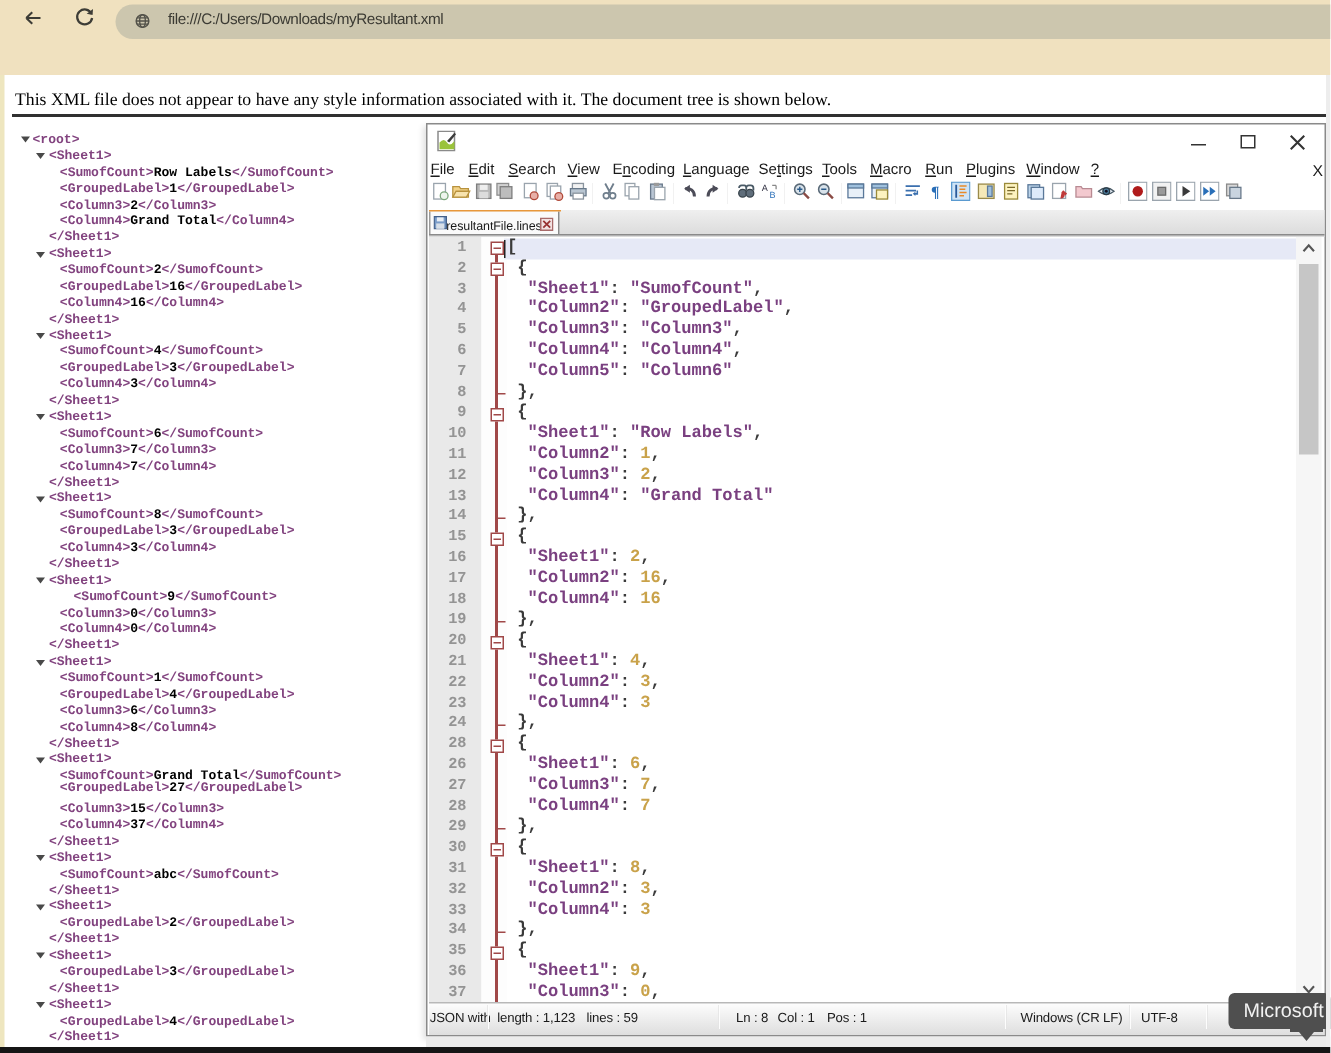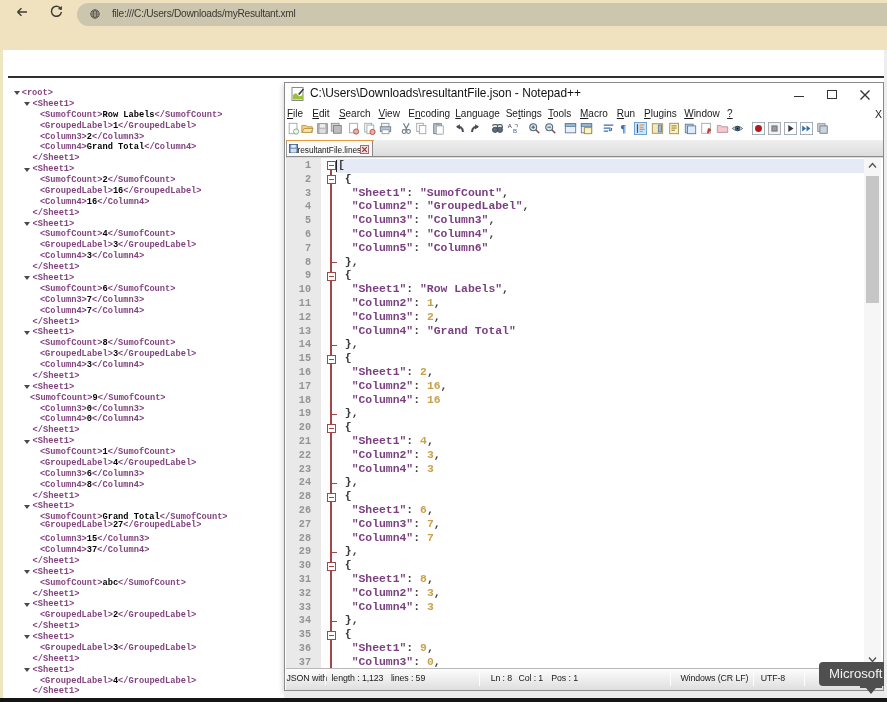--- a/index.html
+++ b/index.html
@@ -30,20 +30,21 @@
       <path d="M12 1 L11.7 5 L7.8 4.1 Z" fill="#3d3c36"></path>
     </svg>
 <div style="position:absolute;left:77px;top:2.5px;width:810px;height:23px;background:#ccc6ae;border-radius:11.5px 0 0 11.5px"></div>
 <svg style="position:absolute;left:90px;top:8.5px" width="10" height="10" viewBox="0 0 10 10">
       <circle cx="5" cy="5" r="4.2" fill="none" stroke="#53524a" stroke-width="1"></circle>
       <ellipse cx="5" cy="5" rx="1.9" ry="4.2" fill="none" stroke="#53524a" stroke-width="0.9"></ellipse>
       <path d="M0.8 5 L9.2 5 M1.3 2.9 L8.7 2.9 M1.3 7.1 L8.7 7.1" stroke="#53524a" stroke-width="0.9" fill="none"></path>
     </svg>
 <div style="position:absolute;left:112px;top:7.5px;font-size:10.2px;letter-spacing:-0.28px;color:#3b3a33">file:///C:/Users/Downloads/myResultant.xml</div>
 
+<div style="position:absolute;left:10px;top:59px;font-family:'Liberation Serif',serif;font-size:11.8px;color:#000">This XML file does not appear to have any style information associated with it. The document tree is shown below.</div>
 <div style="position:absolute;left:8px;top:76px;width:876px;height:2px;background:#303030"></div>
 
 <div style="position:absolute;left:0;top:50px;width:2.5px;height:648px;background:#eee6bf"></div>
 
 <div style="position:absolute;left:14.0px;top:0">
 <div class="xl" style="top:88.0px;left:7.7px"><span class="tri" style="left:0.0px"></span><span class="xt">&lt;root&gt;</span></div>
 <div class="xl" style="top:98.9px;left:18.6px"><span class="tri" style="left:0.0px"></span><span class="xt">&lt;Sheet1&gt;</span></div>
 <div class="xl" style="top:109.8px;left:25.9px"><span class="xt">&lt;SumofCount&gt;</span><span class="xv">Row Labels</span><span class="xt">&lt;/SumofCount&gt;</span></div>
 <div class="xl" style="top:120.6px;left:25.9px"><span class="xt">&lt;GroupedLabel&gt;</span><span class="xv">1</span><span class="xt">&lt;/GroupedLabel&gt;</span></div>
 <div class="xl" style="top:131.5px;left:25.9px"><span class="xt">&lt;Column3&gt;</span><span class="xv">2</span><span class="xt">&lt;/Column3&gt;</span></div>
@@ -63,21 +64,21 @@
 <div class="xl" style="top:283.8px;left:25.9px"><span class="xt">&lt;SumofCount&gt;</span><span class="xv">6</span><span class="xt">&lt;/SumofCount&gt;</span></div>
 <div class="xl" style="top:294.7px;left:25.9px"><span class="xt">&lt;Column3&gt;</span><span class="xv">7</span><span class="xt">&lt;/Column3&gt;</span></div>
 <div class="xl" style="top:305.6px;left:25.9px"><span class="xt">&lt;Column4&gt;</span><span class="xv">7</span><span class="xt">&lt;/Column4&gt;</span></div>
 <div class="xl" style="top:316.5px;left:18.6px"><span class="xt">&lt;/Sheet1&gt;</span></div>
 <div class="xl" style="top:327.4px;left:18.6px"><span class="tri" style="left:0.0px"></span><span class="xt">&lt;Sheet1&gt;</span></div>
 <div class="xl" style="top:338.2px;left:25.9px"><span class="xt">&lt;SumofCount&gt;</span><span class="xv">8</span><span class="xt">&lt;/SumofCount&gt;</span></div>
 <div class="xl" style="top:349.1px;left:25.9px"><span class="xt">&lt;GroupedLabel&gt;</span><span class="xv">3</span><span class="xt">&lt;/GroupedLabel&gt;</span></div>
 <div class="xl" style="top:360.0px;left:25.9px"><span class="xt">&lt;Column4&gt;</span><span class="xv">3</span><span class="xt">&lt;/Column4&gt;</span></div>
 <div class="xl" style="top:370.9px;left:18.6px"><span class="xt">&lt;/Sheet1&gt;</span></div>
 <div class="xl" style="top:381.8px;left:18.6px"><span class="tri" style="left:0.0px"></span><span class="xt">&lt;Sheet1&gt;</span></div>
-<div class="xl" style="top:392.6px;left:16px"><span class="xt">&lt;SumofCount&gt;</span><span class="xv">9</span><span class="xt">&lt;/SumofCount&gt;</span></div>
+<div class="xl" style="top:392.6px;left:35px"><span class="xt">&lt;SumofCount&gt;</span><span class="xv">9</span><span class="xt">&lt;/SumofCount&gt;</span></div>
 <div class="xl" style="top:403.5px;left:25.9px"><span class="xt">&lt;Column3&gt;</span><span class="xv">0</span><span class="xt">&lt;/Column3&gt;</span></div>
 <div class="xl" style="top:414.4px;left:25.9px"><span class="xt">&lt;Column4&gt;</span><span class="xv">0</span><span class="xt">&lt;/Column4&gt;</span></div>
 <div class="xl" style="top:425.3px;left:18.6px"><span class="xt">&lt;/Sheet1&gt;</span></div>
 <div class="xl" style="top:436.2px;left:18.6px"><span class="tri" style="left:0.0px"></span><span class="xt">&lt;Sheet1&gt;</span></div>
 <div class="xl" style="top:447.0px;left:25.9px"><span class="xt">&lt;SumofCount&gt;</span><span class="xv">1</span><span class="xt">&lt;/SumofCount&gt;</span></div>
 <div class="xl" style="top:457.9px;left:25.9px"><span class="xt">&lt;GroupedLabel&gt;</span><span class="xv">4</span><span class="xt">&lt;/GroupedLabel&gt;</span></div>
 <div class="xl" style="top:468.8px;left:25.9px"><span class="xt">&lt;Column3&gt;</span><span class="xv">6</span><span class="xt">&lt;/Column3&gt;</span></div>
 <div class="xl" style="top:479.7px;left:25.9px"><span class="xt">&lt;Column4&gt;</span><span class="xv">8</span><span class="xt">&lt;/Column4&gt;</span></div>
 <div class="xl" style="top:490.6px;left:18.6px"><span class="xt">&lt;/Sheet1&gt;</span></div>
 <div class="xl" style="top:501.4px;left:18.6px"><span class="tri" style="left:0.0px"></span><span class="xt">&lt;Sheet1&gt;</span></div>
@@ -100,21 +101,20 @@
 <div class="xl" style="top:686.4px;left:18.6px"><span class="xt">&lt;/Sheet1&gt;</span></div>
 </div>
 
 <div style="position:absolute;left:284px;top:82.4px;width:600px;height:608.4px;background:#fff;border:1.3px solid #8a8a8a;box-shadow:-2px 2px 4px rgba(0,0,0,0.12)"></div>
 
 <svg style="position:absolute;left:291px;top:87px" width="14" height="14" viewBox="0 0 14 14">
       <rect x="1" y="0.5" width="11" height="13" fill="#fff" stroke="#8a8a8a"></rect>
       <path d="M2 8 Q5 4.5 7 8 Q9 11 12 7 L12 12.5 L2 12.5 Z" fill="#9ac33a"></path>
       <path d="M7 7 L12 1.5 L13 2.5 L8.5 8 Z" fill="#3a3a3a"></path>
     </svg>
-<div style="position:absolute;left:310px;top:85.6px;font-size:11.9px;color:#111">C:\Users\Downloads\resultantFile.json - Notepad++</div>
 <div style="position:absolute;left:794px;top:95.5px;width:10px;height:1.4px;background:#333"></div>
 <div style="position:absolute;left:827px;top:89.5px;width:9.5px;height:9.5px;border:1.4px solid #333"></div>
 <svg style="position:absolute;left:859px;top:89px" width="12" height="12" viewBox="0 0 12 12">
       <path d="M1.5 1.5 L10.5 10.5 M10.5 1.5 L1.5 10.5" stroke="#333" stroke-width="1.4"></path>
     </svg>
 
 <div class="mi" style="left:287px"><u>F</u>ile</div>
 <div class="mi" style="left:312.3px"><u>E</u>dit</div>
 <div class="mi" style="left:338.9px"><u>S</u>earch</div>
 <div class="mi" style="left:378.4px"><u>V</u>iew</div>

